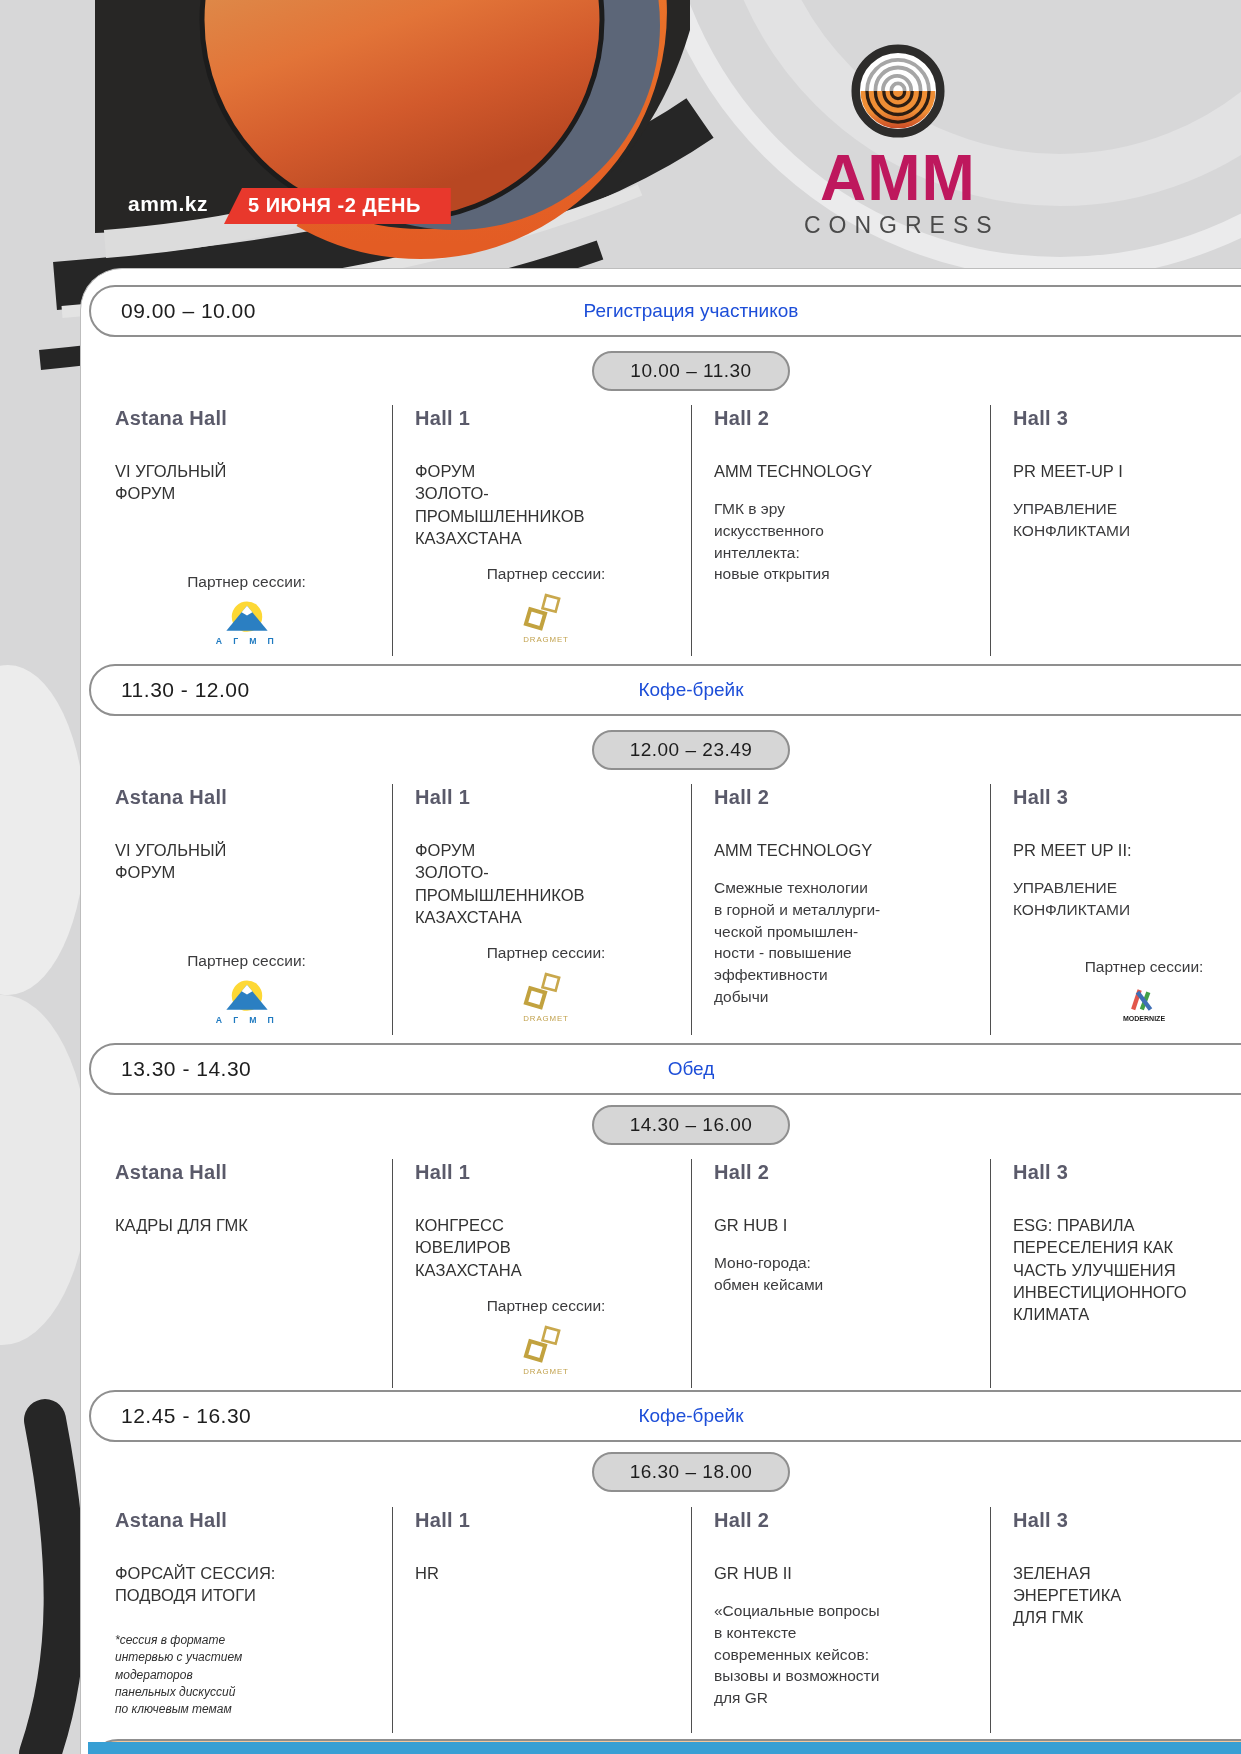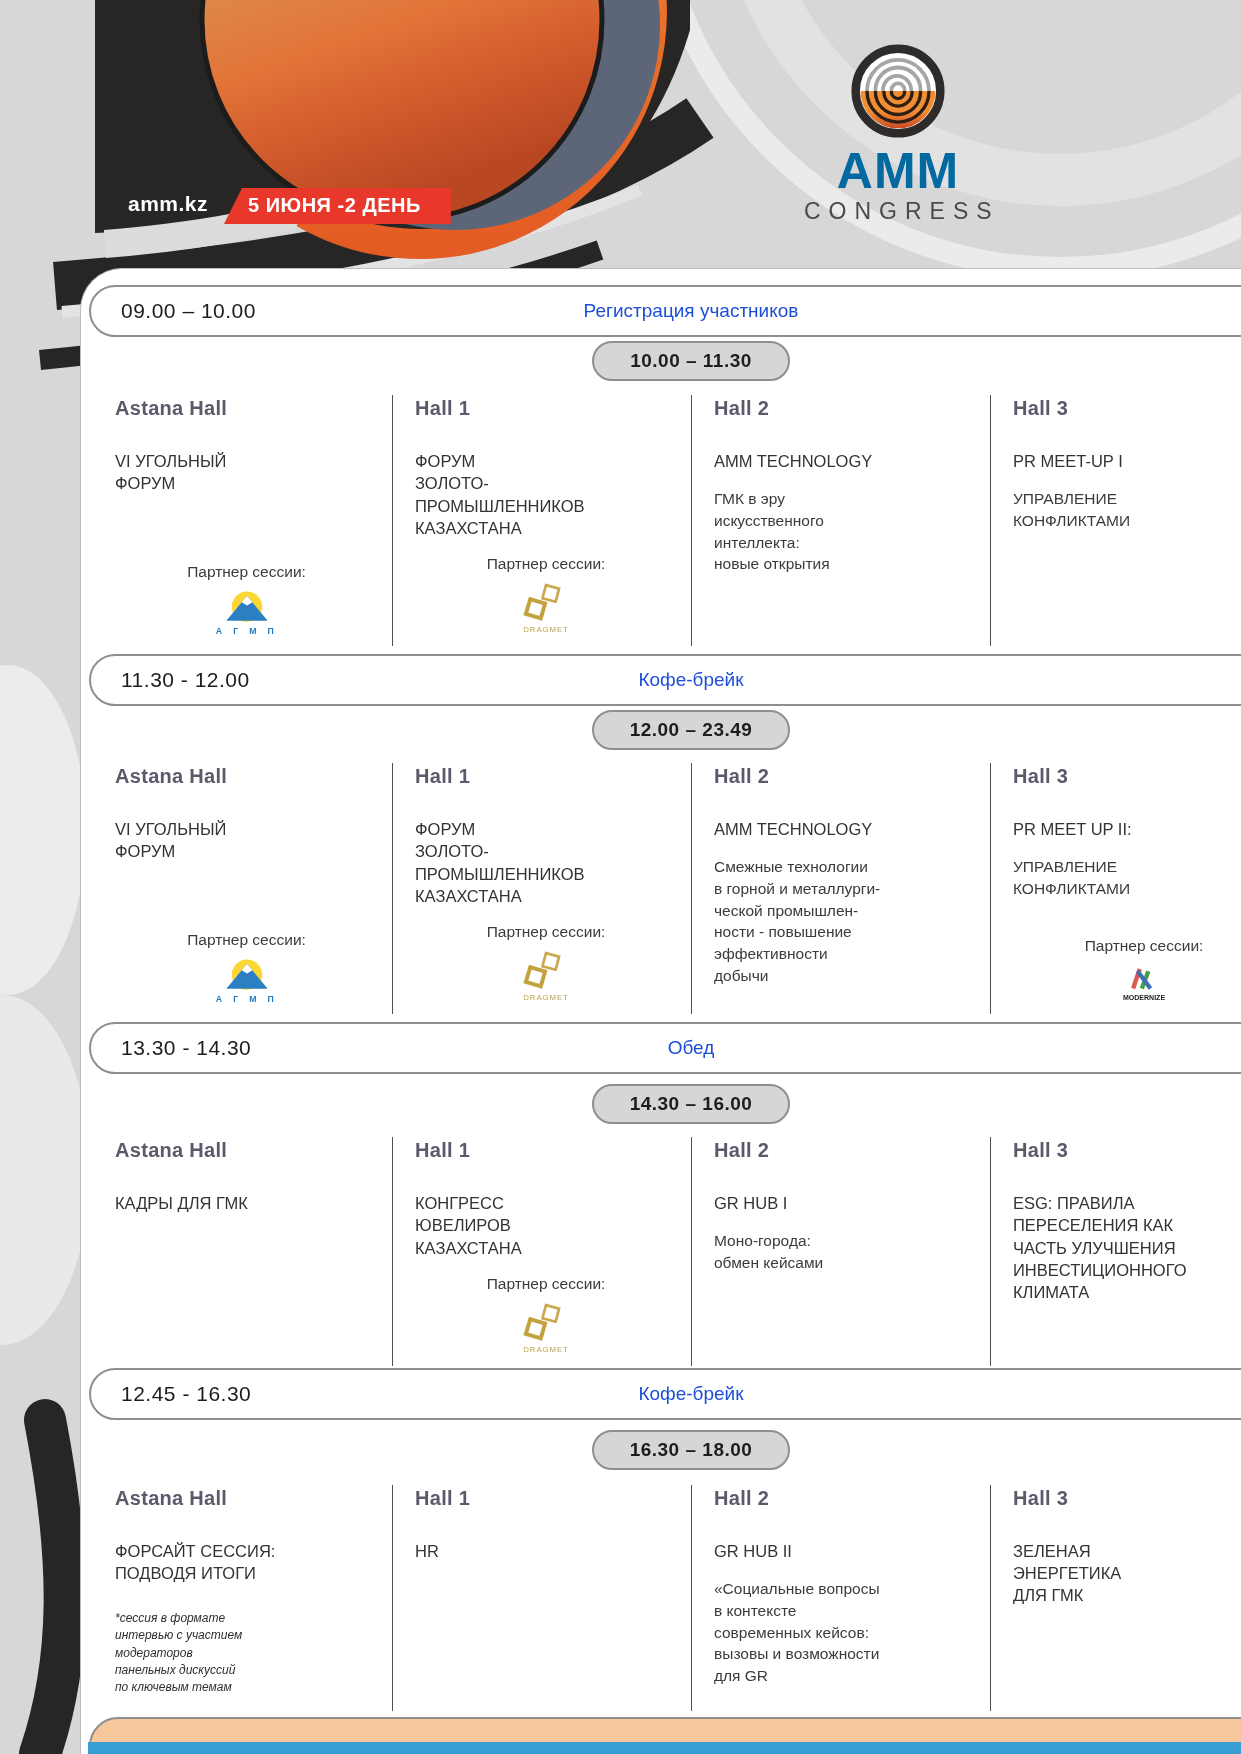--- a/index.html
+++ b/index.html
@@ -15,41 +15,41 @@
     position:absolute;left:128px;top:192px;z-index:3;
     color:#fff;font-size:21px;font-weight:bold;letter-spacing:.5px;
   }
   .day-badge{
     position:absolute;left:224px;top:188px;z-index:3;
     background:#e8382c;color:#fff;font-size:20px;font-weight:bold;
     padding:6px 30px 7px 24px;letter-spacing:.5px;
     clip-path:polygon(18px 0,100% 0,100% 100%,0 100%);
   }
   .brand{position:absolute;left:798px;top:44px;width:200px;z-index:3;text-align:center;}
-  .brand .brand-title{font-size:50px;font-weight:bold;color:#0369a1;letter-spacing:1px;line-height:1;margin-top:4px;}
+  .brand .brand-title{font-size:64px;font-weight:bold;color:#be185d;letter-spacing:1px;line-height:1;margin-top:4px;}
   .brand .brand-sub{font-size:23px;color:#4a4a4a;letter-spacing:8px;margin-top:2px;margin-left:6px;}
   
   .sheet{
     position:absolute;left:80px;top:268px;width:1238px;height:1486px;z-index:2;
     background:#fff;border:1px solid #bdbdbd;border-bottom:none;
     border-radius:42px 42px 0 0;
     padding:16px 24px 0 8px;box-sizing:border-box;
   }
   .break-row{
     position:relative;height:48px;border:2px solid #8f8f8f;border-radius:27px;
     background:#fff;display:flex;align-items:center;
   }
   .break-row .time{
     position:absolute;left:30px;font-size:21px;color:#1d1d1d;letter-spacing:.5px;
   }
   .break-row .btitle{width:100%;text-align:center;font-size:19px;color:#1d4ed8;}
   .slot-pill{
-    width:fit-content;margin:4px auto;padding:7px 36px;
+    width:fit-content;margin:14px auto;padding:7px 36px;
     background:#d6d6d6;border:2px solid #8f8f8f;border-radius:22px;
-    font-size:19px;font-weight:bold;color:#1d1d1d;letter-spacing:.5px;
+    font-size:19px;font-weight:normal;color:#1d1d1d;letter-spacing:.5px;
   }
   .session{
     display:grid;grid-template-columns:repeat(4,1fr);
     margin:14px 4px 8px 4px;
   }
   .session .col{
     padding:2px 14px 4px 22px;display:flex;flex-direction:column;
   }
   .session .col + .col{border-left:1.5px solid #4f4f4f;}
   .hall{font-size:20px;font-weight:bold;color:#5a5a6a;letter-spacing:.3px;margin-bottom:30px;}

